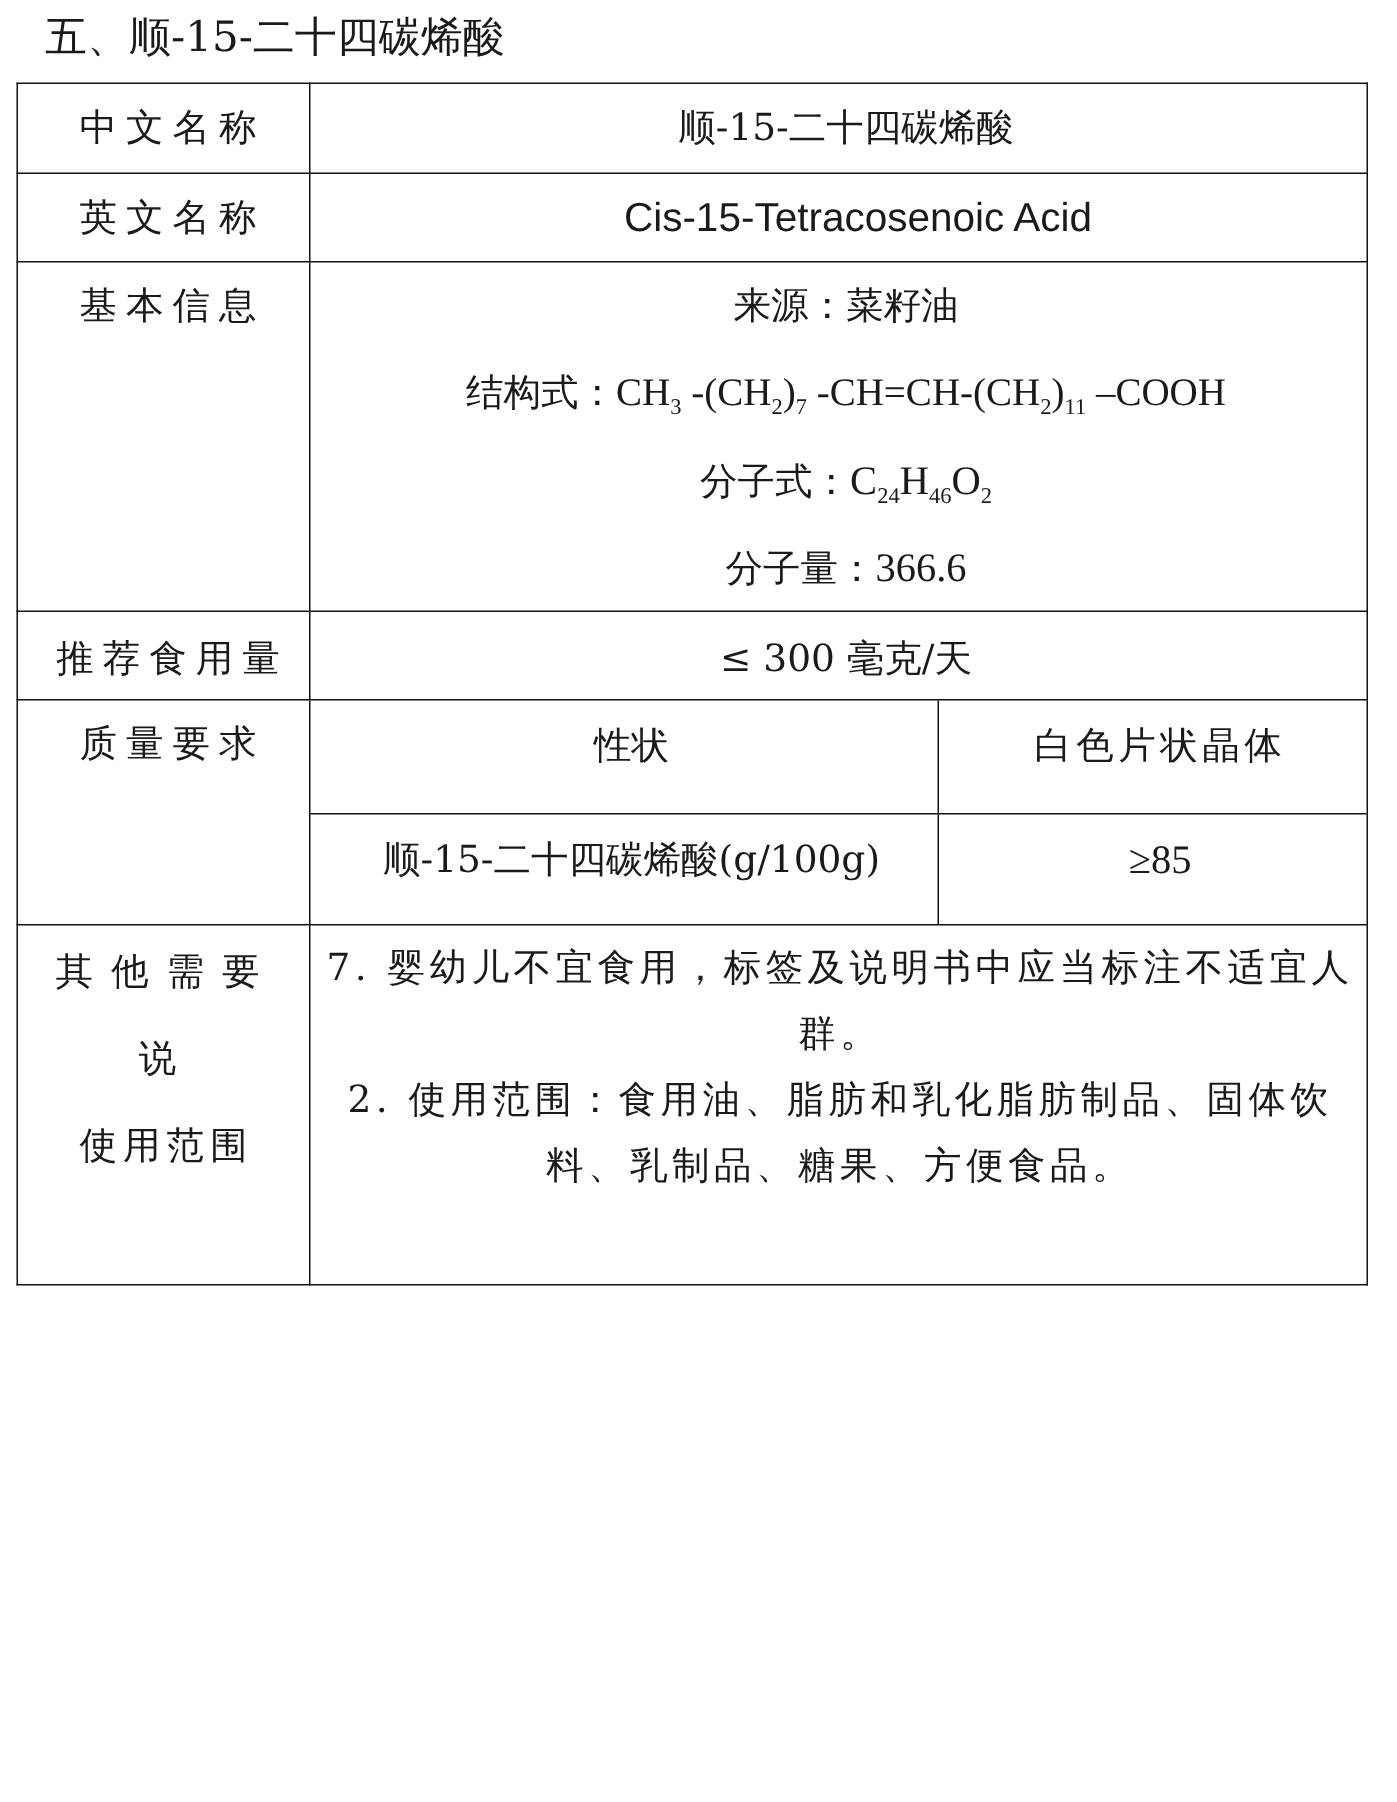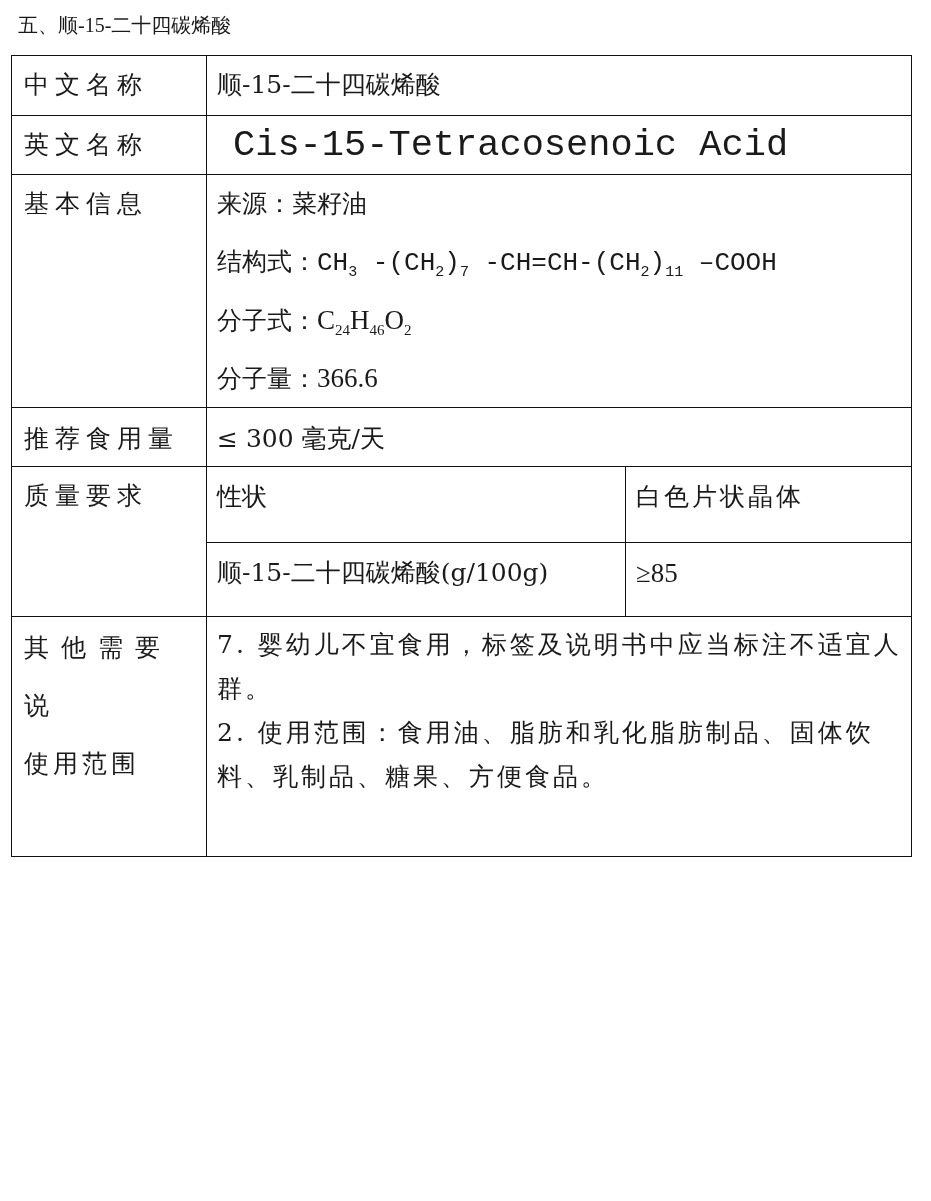--- a/index.html
+++ b/index.html
@@ -2,43 +2,44 @@
 <html><head>
 <meta charset="utf-8">
 <style>
   html, body { margin:0; padding:0; background:#ffffff; }
   body {
     width:931px; height:1201px; overflow:hidden; position:relative;
     font-family: "DejaVu Serif", "Liberation Serif", serif;
     color:#1a1a1a;
   }
   .doc-title {
-    position:absolute; left:18px; top:6px;
-    font-size:20px; line-height:38px; letter-spacing:0px;font-family:Liberation Serif, serif;
+    position:absolute; left:30px; top:6px;
+    font-size:28px; line-height:38px; letter-spacing:0px;
   }
   .tbl {
     position:absolute; left:11px; top:55px; width:900px;
     border-collapse:collapse; table-layout:fixed;
   }
   .tbl td {
     border:1.5px solid #111;
     vertical-align:top;
     padding:0;
     font-size:25px;
+    text-align:center;
   }
   .lbl {
     width:194px;
     padding-left:12px !important;
     letter-spacing:6px;
   }
   .lbl-wide { letter-spacing:12px; }
   .cell { padding-left:10px !important; }
   .line { line-height:58px; height:58px; white-space:nowrap; }
-  .en { font-family:Liberation Mono, monospace; font-size:37px; padding-left:16px; }
-  .sans { font-family:Liberation Mono, monospace; font-size:26px; }
+  .en { font-family:Liberation Sans, sans-serif; font-size:27px; padding-left:16px; }
+  .sans { font-family:Liberation Serif, serif; font-size:26px; }
   .sub { font-size:15px; vertical-align:-6px; }
   .serif-num { font-family:"Liberation Serif", serif; font-size:27px; }
   .para { line-height:56px; padding-top:4px; padding-right:8px; letter-spacing:3px; }
   .inner { border-collapse:collapse; width:100%; table-layout:fixed; }
   .inner td { border:none; border-bottom:1.5px solid #111; height:72px; vertical-align:top; }
   .inner tr:last-child td { border-bottom:none; }
   .inner td.k { width:408px; border-right:1.5px solid #111; padding-left:10px; }
   .inner td.v { padding-left:10px; }
   .inner .txt { line-height:60px; }
   .notes { line-height:44px; padding-top:6px; letter-spacing:3px; padding-right:8px; }

